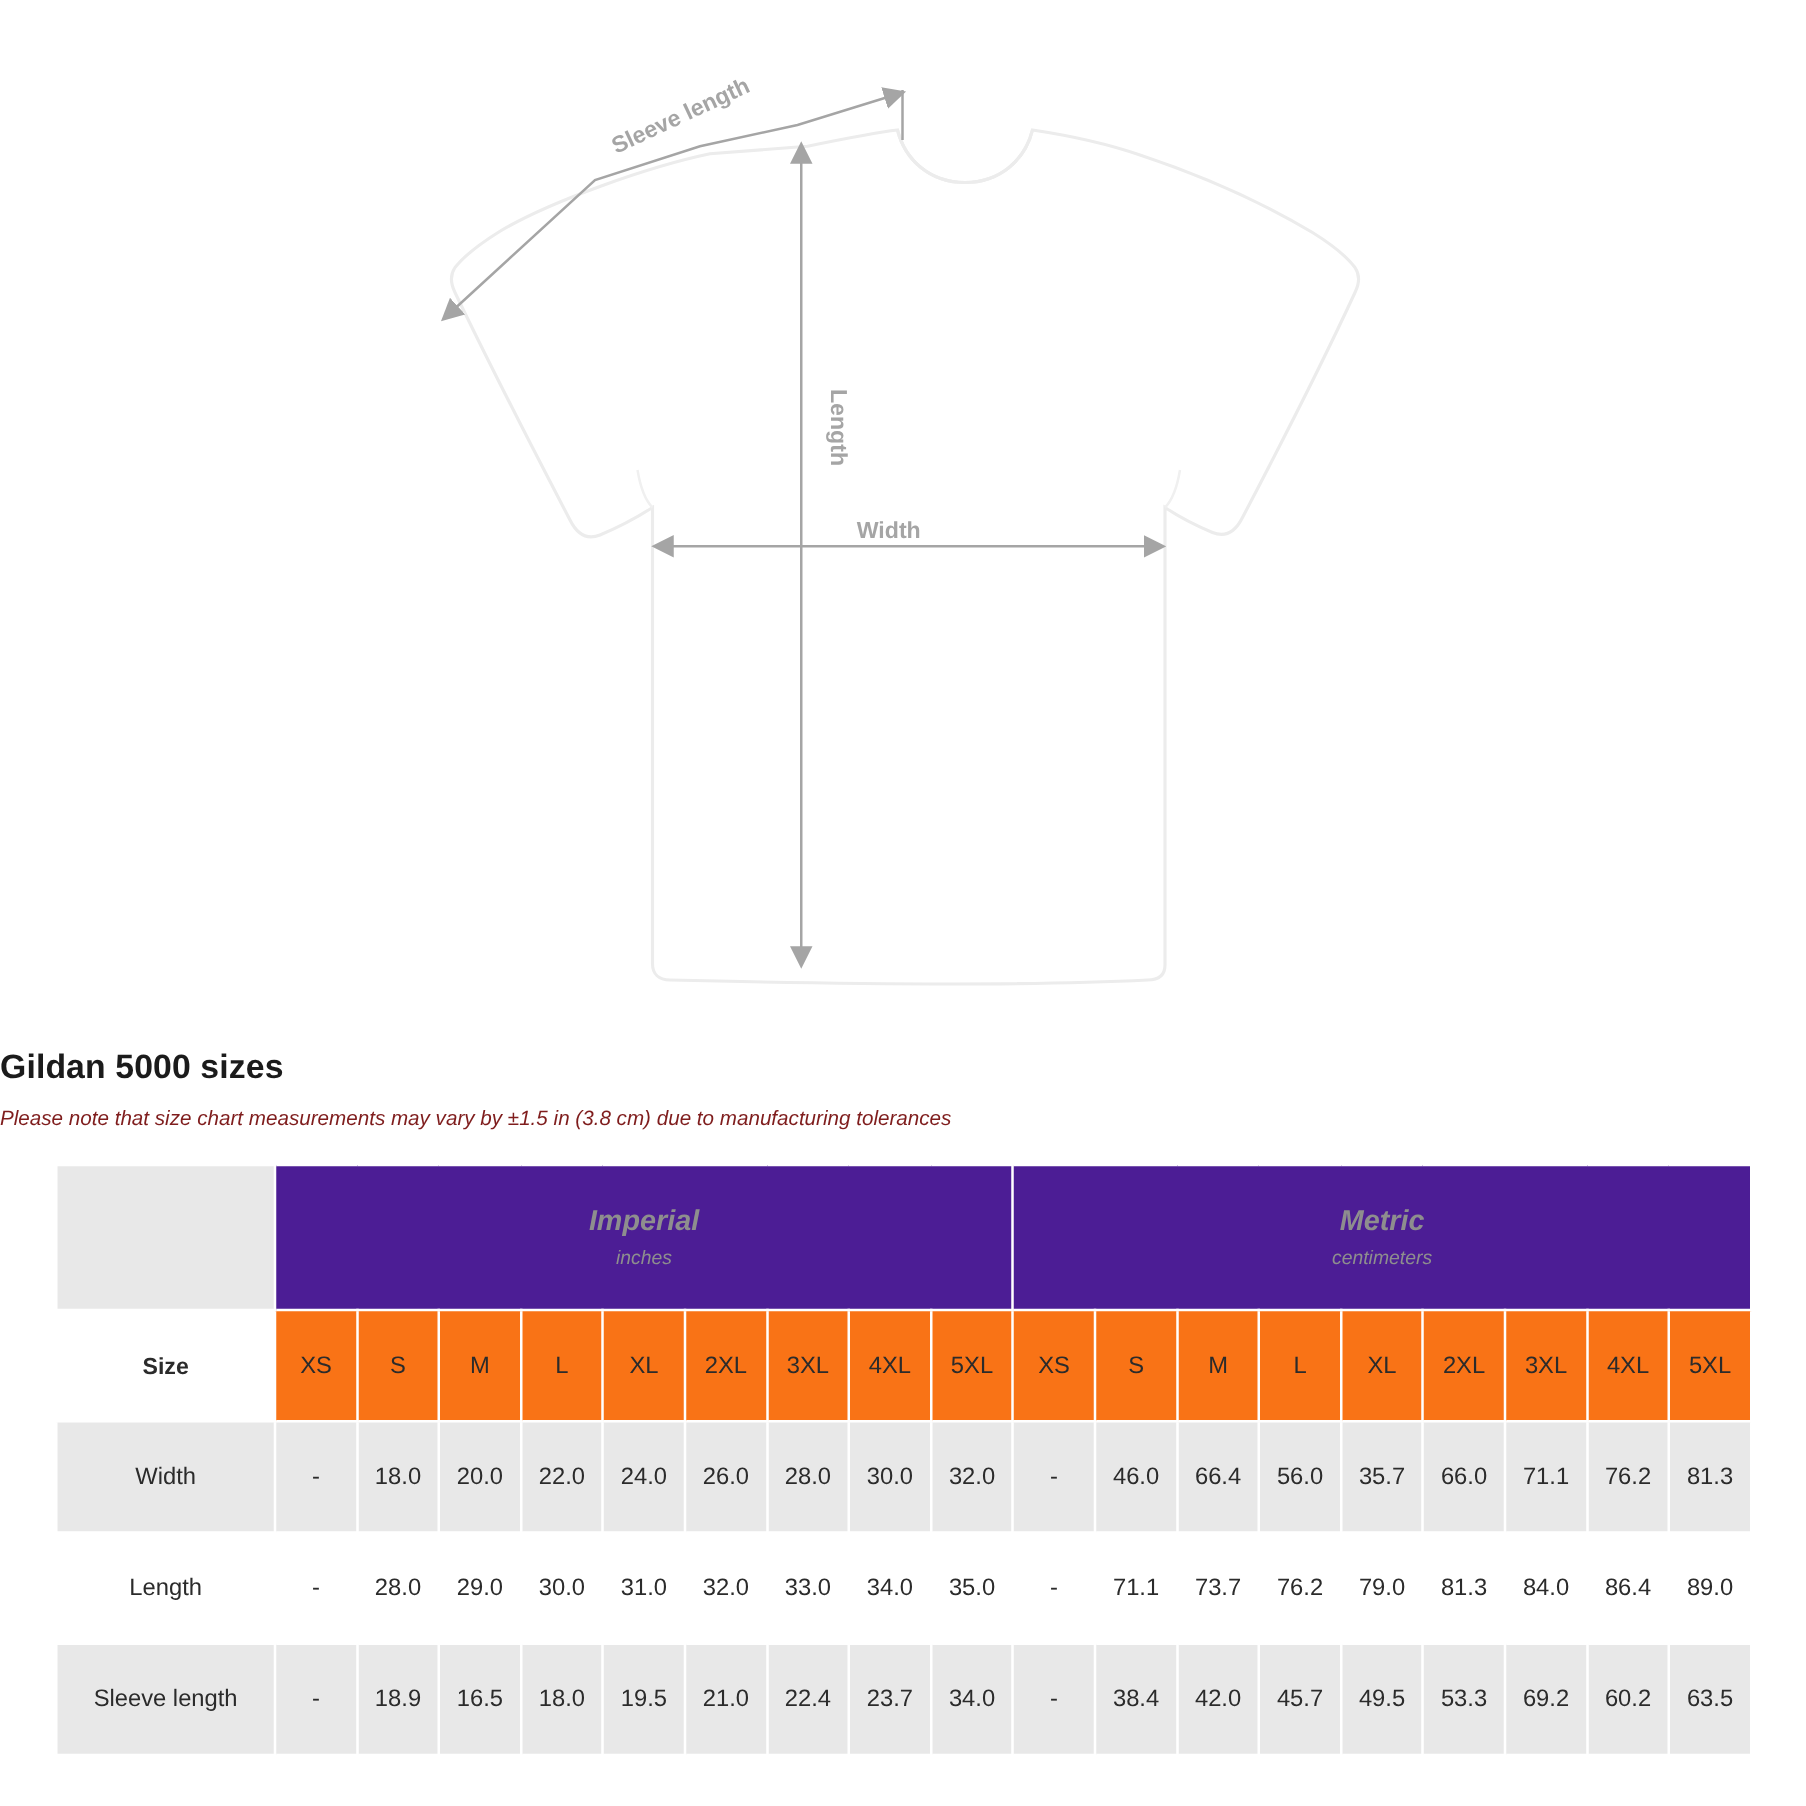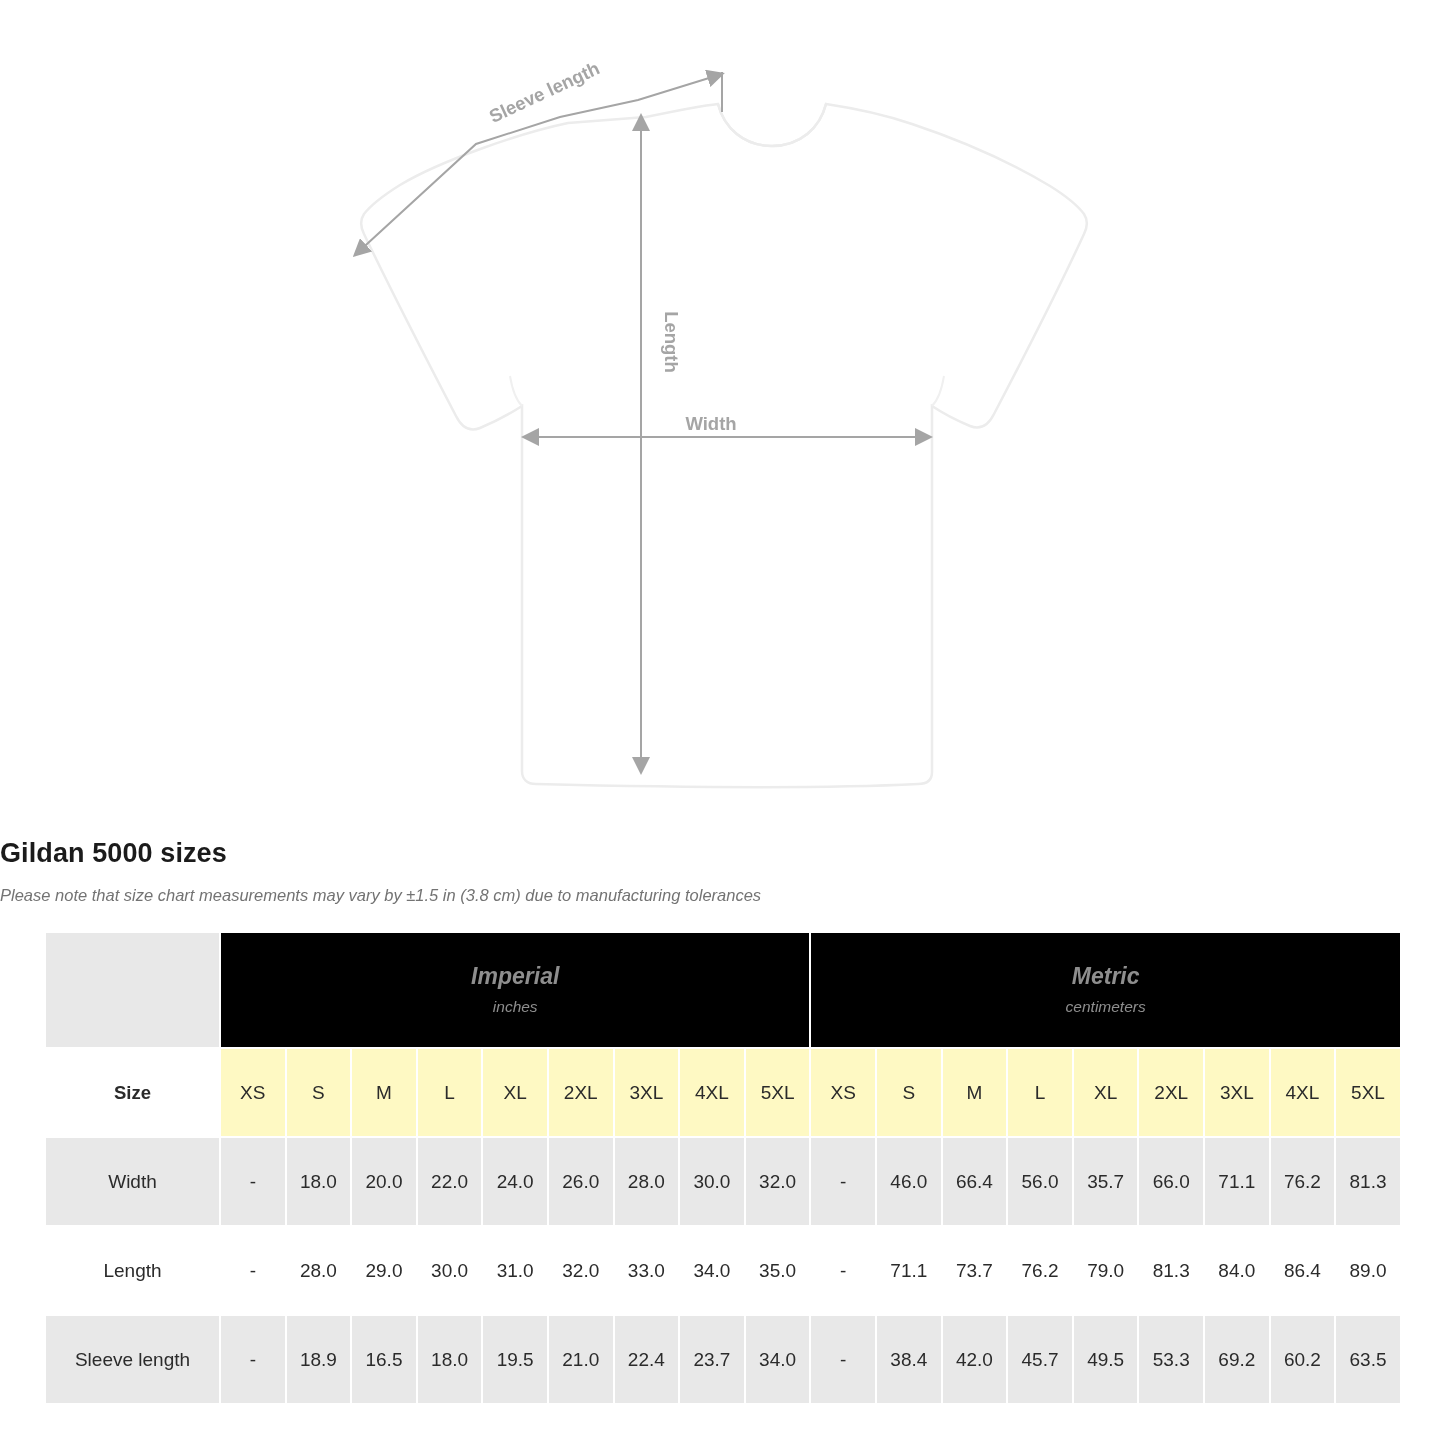--- a/index.html
+++ b/index.html
@@ -36,42 +36,42 @@
   }
   .chart-title {
     font-size: 27px;
     font-weight: bold;
     color: #1b1b1b;
     letter-spacing: 0.1px;
   }
   .chart-note {
     font-size: 16.5px;
     font-style: italic;
-    color: #737373;
+    color: #7f1d1d;
     margin-top: 17px;
   }
 
   
   .table-wrap {
     margin: 26px 44px 0 44px;
   }
   table.size-table {
     border-collapse: collapse;
     width: 1357px;
     table-layout: fixed;
   }
   table.size-table td,
   table.size-table th {
     border: 2px solid #ffffff;
     text-align: center;
     font-weight: normal;
   }
   
   .unit-cell {
-    background: #000000;
+    background: #4c1d95;
     height: 112px;
     vertical-align: middle;
   }
   .unit-name {
     font-size: 23px;
     font-style: italic;
     font-weight: bold;
     color: #8e8e8e;
     line-height: 1.1;
   }
@@ -80,21 +80,21 @@
     font-style: italic;
     color: #8e8e8e;
     margin-top: 8px;
   }
   .blank-cell {
     background: #e8e8e8;
   }
 
   
   .row-size td {
-    background: #fef9c3;
+    background: #f97316;
     height: 85px;
     font-size: 19px;
     color: #2b2b2b;
   }
   .row-size td.rowlabel {
     background: #ffffff;
     font-weight: bold;
     font-size: 18.5px;
     margin-top: 16px;
   }

